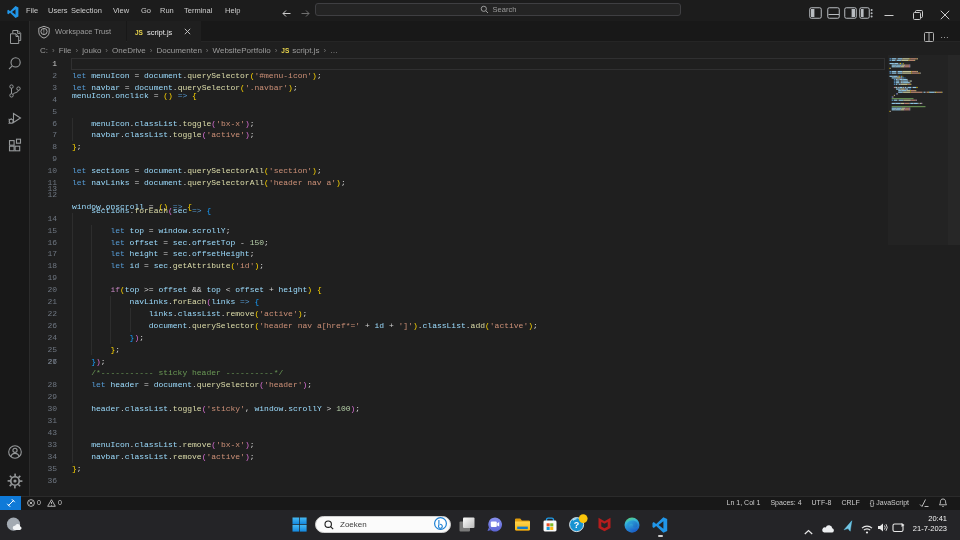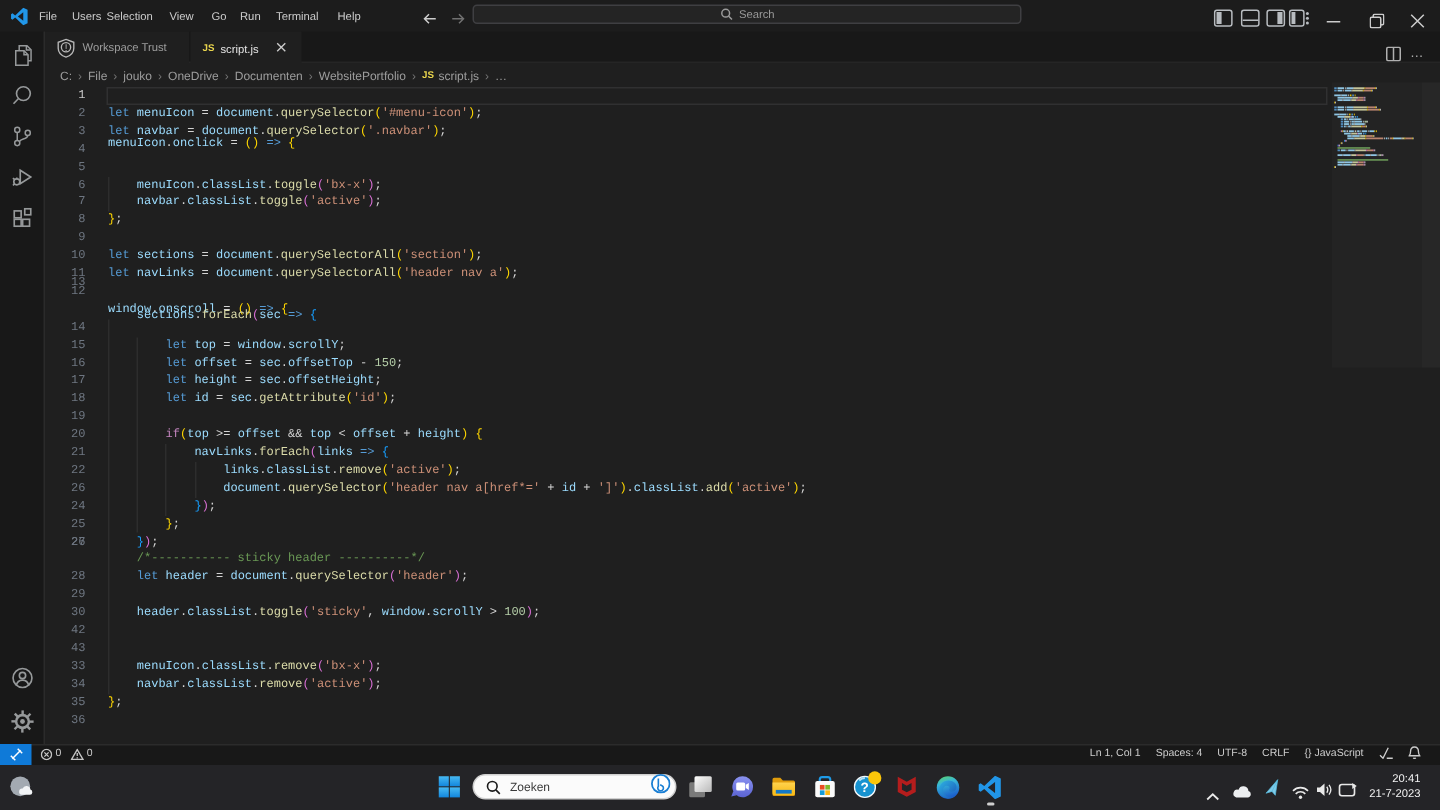--- a/index.html
+++ b/index.html
@@ -226,21 +226,21 @@
 <div class="cl" style="top:343.6px"><span style="color:#d4d4d4">        </span><span style="color:#ffd700">}</span><span style="color:#d4d4d4">;</span></div>
 <div class="ln" style="top:355.5px;color:#6e7681">26</div>
 <div class="cl" style="top:355.5px"><span style="color:#d4d4d4">    </span><span style="color:#179fff">}</span><span style="color:#da70d6">)</span><span style="color:#d4d4d4">;</span></div>
 <div class="ln" style="top:356px;color:#6e7681">27</div>
 <div class="cl" style="top:367.4px"><span style="color:#d4d4d4">    </span><span style="color:#6a9955">/*----------- sticky header ----------*/</span></div>
 <div class="ln" style="top:379.3px;color:#6e7681">28</div>
 <div class="cl" style="top:379.3px"><span style="color:#d4d4d4">    </span><span style="color:#569cd6">let </span><span style="color:#9cdcfe">header</span><span style="color:#d4d4d4"> = </span><span style="color:#9cdcfe">document</span><span style="color:#d4d4d4">.</span><span style="color:#dcdcaa">querySelector</span><span style="color:#da70d6">(</span><span style="color:#ce9178">'header'</span><span style="color:#da70d6">)</span><span style="color:#d4d4d4">;</span></div>
 <div class="ln" style="top:391.2px;color:#6e7681">29</div>
 <div class="ln" style="top:403.1px;color:#6e7681">30</div>
 <div class="cl" style="top:403.1px"><span style="color:#d4d4d4">    </span><span style="color:#9cdcfe">header</span><span style="color:#d4d4d4">.</span><span style="color:#9cdcfe">classList</span><span style="color:#d4d4d4">.</span><span style="color:#dcdcaa">toggle</span><span style="color:#da70d6">(</span><span style="color:#ce9178">'sticky'</span><span style="color:#d4d4d4">, </span><span style="color:#9cdcfe">window</span><span style="color:#d4d4d4">.</span><span style="color:#9cdcfe">scrollY</span><span style="color:#d4d4d4"> &gt; </span><span style="color:#b5cea8">100</span><span style="color:#da70d6">)</span><span style="color:#d4d4d4">;</span></div>
-<div class="ln" style="top:415.0px;color:#6e7681">42</div>
+<div class="ln" style="top:415.0px;color:#6e7681">31</div>
 <div class="ln" style="top:426.9px;color:#6e7681">43</div>
 <div class="cl" style="top:426.9px"><span style="color:#d4d4d4">    </span></div>
 <div class="ln" style="top:438.8px;color:#6e7681">33</div>
 <div class="cl" style="top:438.8px"><span style="color:#d4d4d4">    </span><span style="color:#9cdcfe">menuIcon</span><span style="color:#d4d4d4">.</span><span style="color:#9cdcfe">classList</span><span style="color:#d4d4d4">.</span><span style="color:#dcdcaa">remove</span><span style="color:#da70d6">(</span><span style="color:#ce9178">'bx-x'</span><span style="color:#da70d6">)</span><span style="color:#d4d4d4">;</span></div>
 <div class="ln" style="top:450.7px;color:#6e7681">34</div>
 <div class="cl" style="top:450.7px"><span style="color:#d4d4d4">    </span><span style="color:#9cdcfe">navbar</span><span style="color:#d4d4d4">.</span><span style="color:#9cdcfe">classList</span><span style="color:#d4d4d4">.</span><span style="color:#dcdcaa">remove</span><span style="color:#da70d6">(</span><span style="color:#ce9178">'active'</span><span style="color:#da70d6">)</span><span style="color:#d4d4d4">;</span></div>
 <div class="ln" style="top:462.6px;color:#6e7681">35</div>
 <div class="cl" style="top:462.6px"><span style="color:#ffd700">}</span><span style="color:#d4d4d4">;</span></div>
 <div class="ln" style="top:474.5px;color:#6e7681">36</div>
 <svg class="abs" style="left:0;top:0" width="960" height="540">

